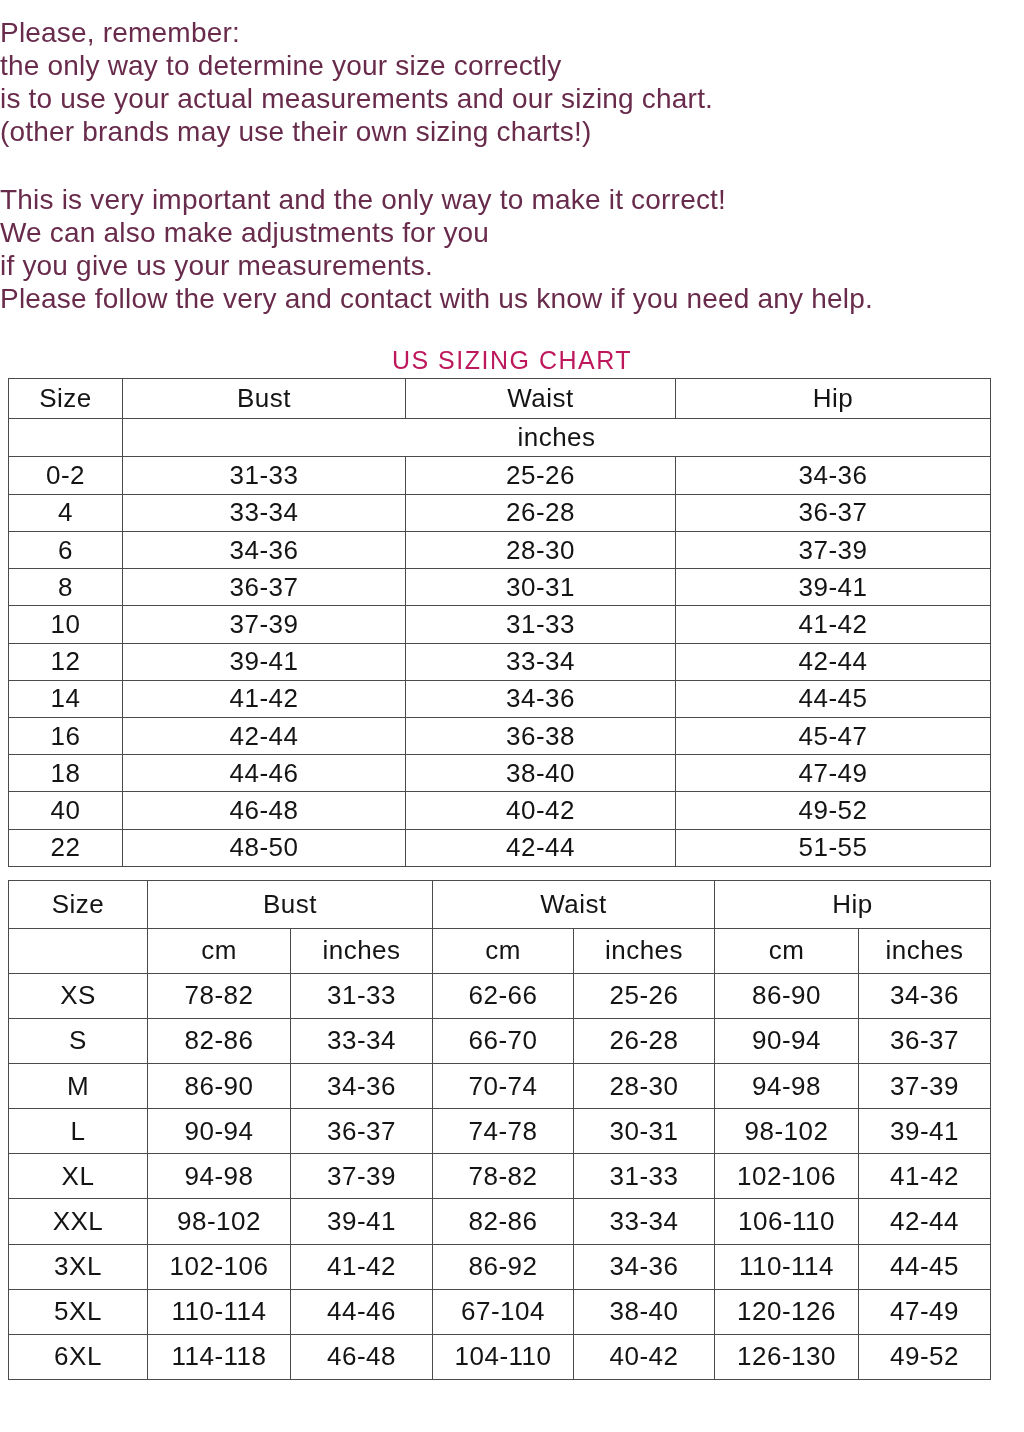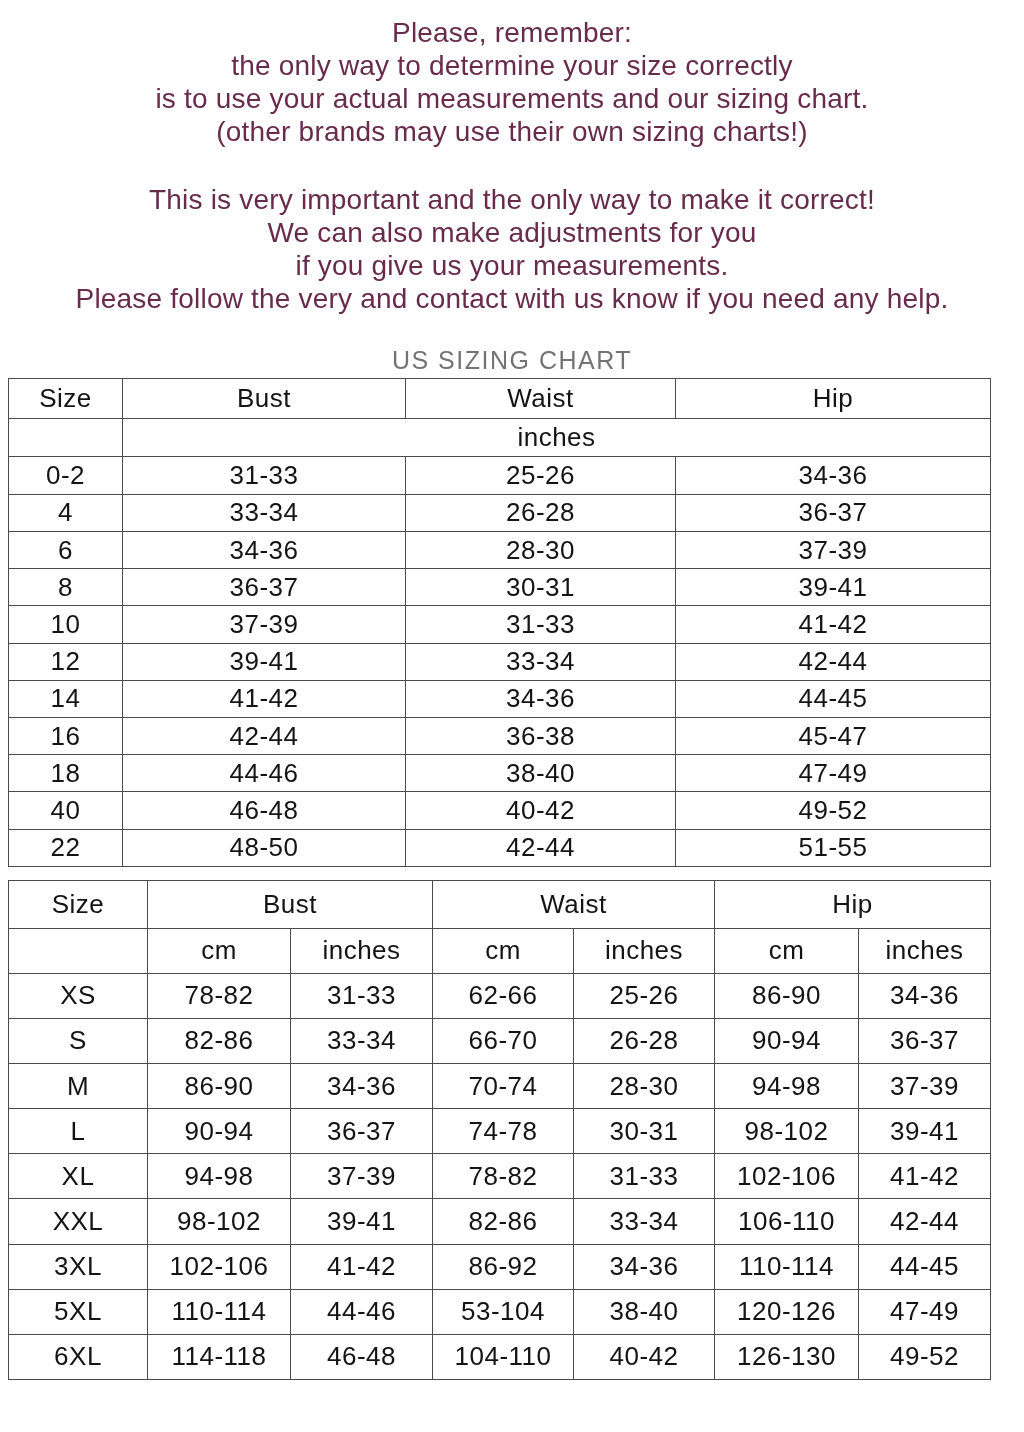--- a/index.html
+++ b/index.html
@@ -14,33 +14,33 @@
     overflow: hidden;
   }
   .page {
     width: 1024px;
     height: 1432px;
     background: #ffffff;
   }
   
   .intro {
     padding-top: 16px;
-    text-align: center;
+    text-align: left;
     color: #692b4b;
     font-size: 28px;
     line-height: 33px;
     font-weight: 300;
     letter-spacing: 0.2px;
   }
   .intro .line { white-space: nowrap; }
   .para-gap { height: 35px; }
   
   .section-title {
     text-align: center;
-    color: #737373;
+    color: #be185d;
     font-size: 25px;
     font-weight: 300;
     letter-spacing: 1.5px;
     line-height: 28px;
   }
   .title-us   { margin-top: 31px; }
   .title-intl { margin-top: 16px; }
   
   table.sizing-table {
     border-collapse: collapse;
@@ -263,21 +263,21 @@
           <td>41-42</td>
           <td>86-92</td>
           <td>34-36</td>
           <td>110-114</td>
           <td>44-45</td>
         </tr>
         <tr class="data">
           <td>5XL</td>
           <td>110-114</td>
           <td>44-46</td>
-          <td>53-104</td>
+          <td>67-104</td>
           <td>38-40</td>
           <td>120-126</td>
           <td>47-49</td>
         </tr>
         <tr class="data">
           <td>6XL</td>
           <td>114-118</td>
           <td>46-48</td>
           <td>104-110</td>
           <td>40-42</td>

